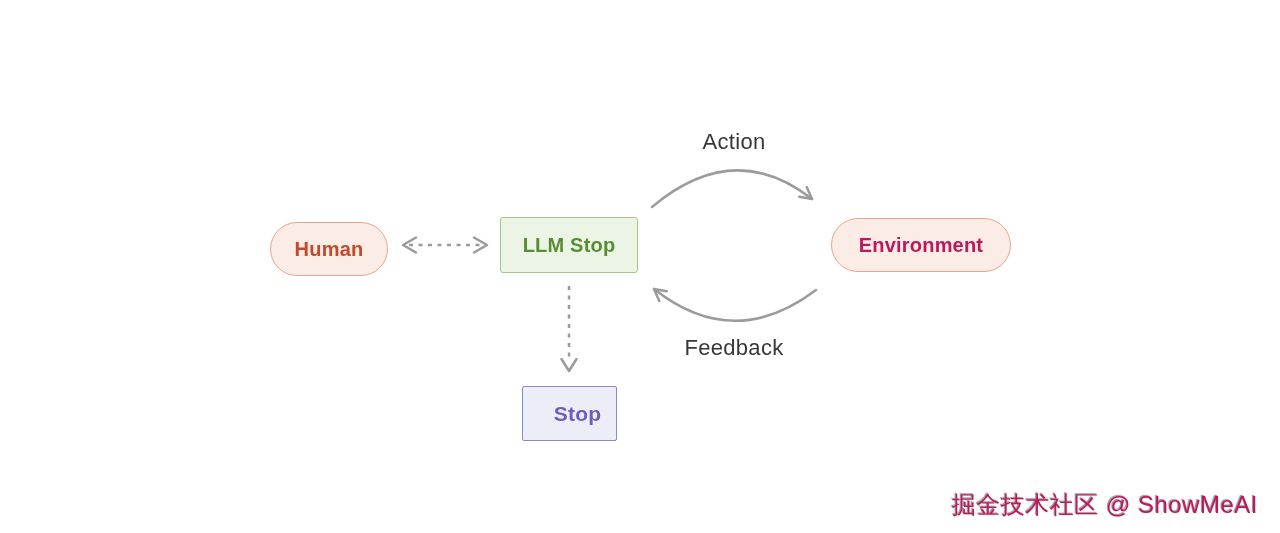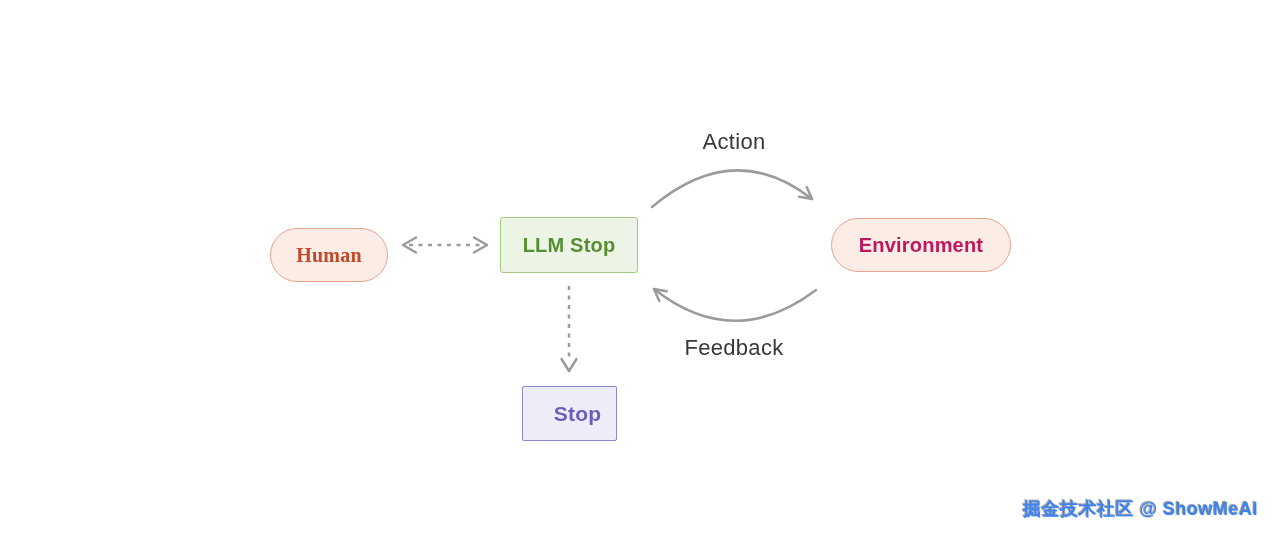--- a/index.html
+++ b/index.html
@@ -13,24 +13,23 @@
   .connector-layer{position:absolute;left:0;top:0;width:1280px;height:533px;}
   .node{
     position:absolute;
     display:flex;align-items:center;justify-content:center;
     box-sizing:border-box;
     font-weight:bold;
     font-size:20px;
     letter-spacing:0.2px;
   }
   .node-human{
-    left:270px;top:228px;width:118px;height:54px;
+    left:270px;top:222px;width:118px;height:54px;
     background:#fcece6;border:1.5px solid #e9a490;border-radius:27px;
     color:#c2492a;
-    font-family:Liberation Serif, serif;
   }
   .node-llm{
     left:500px;top:217px;width:138px;height:56px;
     background:#ecf4e5;border:1.5px solid #a3c985;border-radius:3px;
     color:#568f31;
   }
   .node-env{
     left:831px;top:218px;width:180px;height:54px;
     background:#fcece6;border:1.5px solid #e9a490;border-radius:27px;
     color:#be185d;
@@ -47,24 +46,24 @@
     width:200px;text-align:center;
     font-size:22px;line-height:26px;
     color:#383838;
     letter-spacing:0.3px;
   }
   .edge-label-action{left:634px;top:129px;}
   .edge-label-feedback{left:634px;top:335px;}
   .watermark{
     position:absolute;
     right:22px;bottom:12px;
-    font-size:18px;
-    font-weight:bold;
+    font-size:24px;
+    font-weight:normal;
     letter-spacing:0.5px;
-    color:#3b82f6;
+    color:#be185d;
     text-shadow:-1px -1px 1px rgba(125,125,125,0.85), 1px 1px 1px rgba(240,240,240,0.95);
   }
 </style>
 </head>
 <body>
 
 <div class="canvas">
 
   <svg class="connector-layer" viewBox="0 0 1280 533" xmlns="http://www.w3.org/2000/svg">
 

